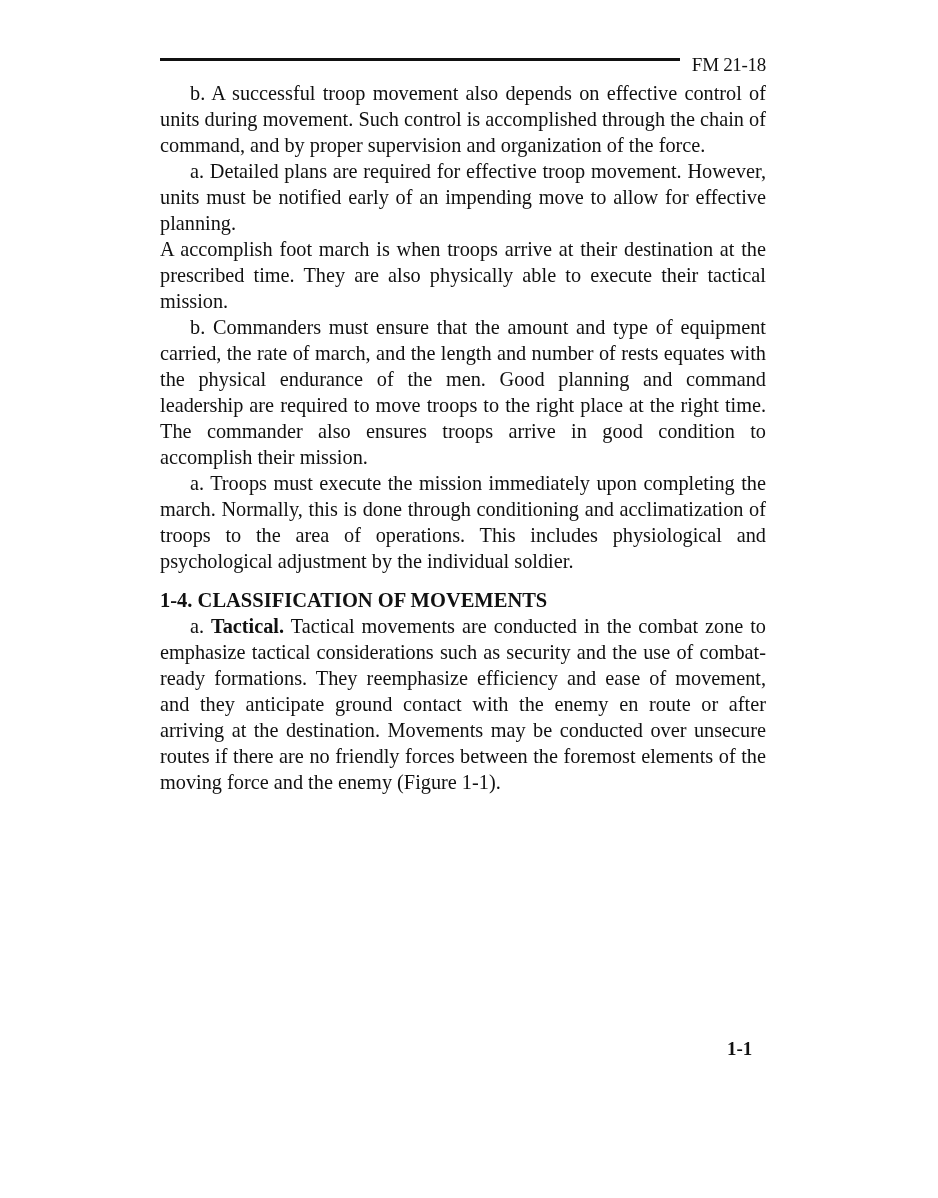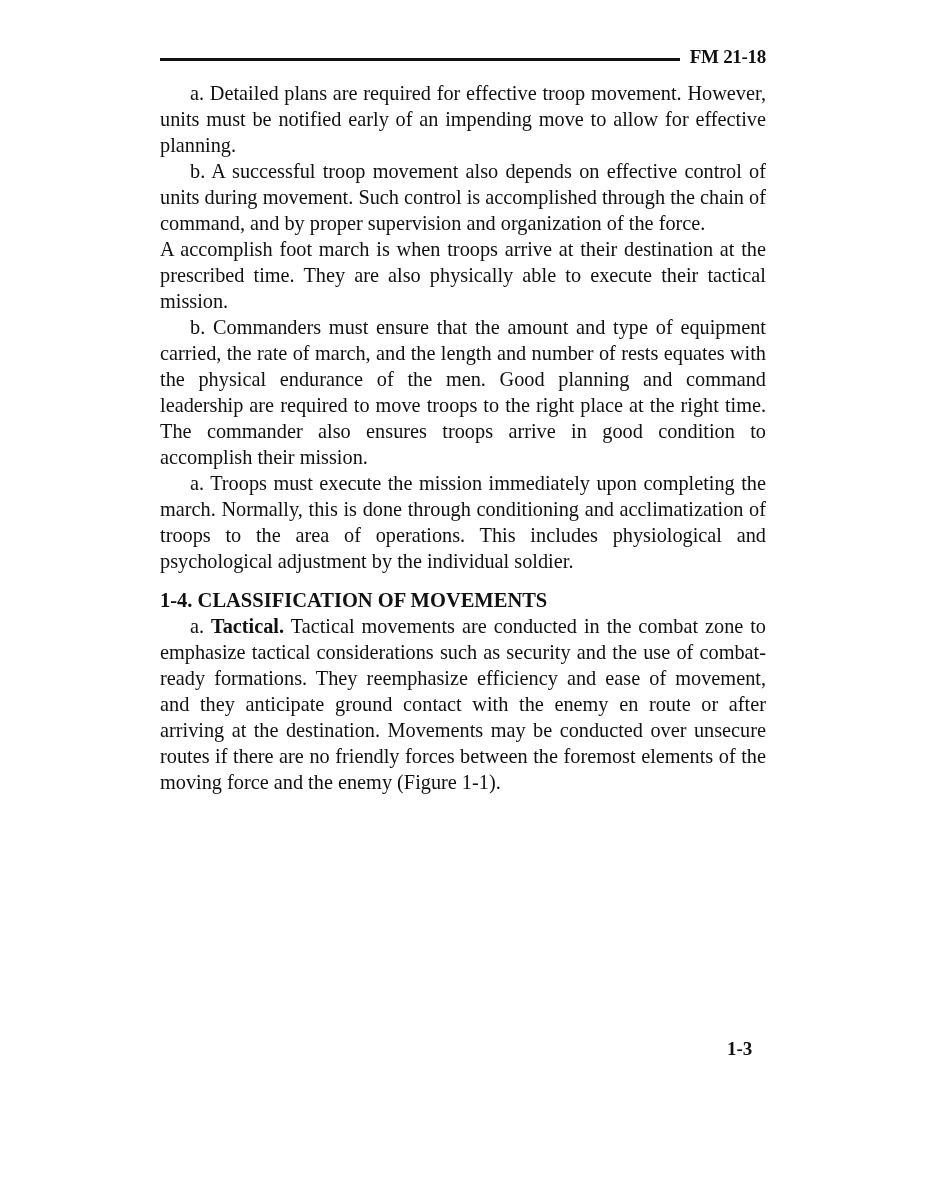--- a/index.html
+++ b/index.html
@@ -1,41 +1,41 @@
 <!DOCTYPE html>
 <html><head>
 <meta charset="utf-8">
 <style>
   html, body { margin: 0; padding: 0; background: #ffffff; }
   body { width: 938px; height: 1198px; position: relative; overflow: hidden;
          font-family: "Liberation Serif", "DejaVu Serif", serif; color: #111; }
   .header { position: absolute; left: 160px; top: 34px; width: 606px; height: 30px; }
   .header-rule { position: absolute; left: 0; top: 24px; width: 520px; height: 3px; background: #111; }
-  .header-label { position: absolute; right: 0; top: 12px; font-weight: bold; font-size: 19px;
+  .header-label { position: absolute; right: 0; top: 20px; font-weight: normal; font-size: 19px;
                   font-family: "Liberation Serif", serif; letter-spacing: -0.3px; }
   .content { position: absolute; left: 160px; top: 80px; width: 606px; }
   p { margin: 0; font-size: 20.3px; line-height: 26px; text-align: justify; }
   p.indent { text-indent: 30px; }
   h2 { margin: 13px 0 0 0; font-size: 20.5px; line-height: 26px; font-weight: bold; }
   .page-number { position: absolute; left: 727px; top: 1038px; font-weight: bold; font-size: 19px; }
   b { font-weight: bold; }
 </style>
 </head>
 <body>
 
 <div class="header">
   <div class="header-rule"></div>
   <div class="header-label">FM 21-18</div>
 </div>
 
 <div class="content">
+  <p class="indent">b. A successful troop movement also depends on effective control of units during movement. Such control is accomplished through the chain of command, and by proper supervision and organization of the force.</p>
   <p class="indent">a. Detailed plans are required for effective troop movement. However, units must be notified early of an impending move to allow for effective planning.</p>
-  <p class="indent">b. A successful troop movement also depends on effective control of units during movement. Such control is accomplished through the chain of command, and by proper supervision and organization of the force.</p>
 
   <p>A accomplish foot march is when troops arrive at their destination at the prescribed time. They are also physically able to execute their tactical mission.</p>
   <p class="indent">b. Commanders must ensure that the amount and type of equipment carried, the rate of march, and the length and number of rests equates with the physical endurance of the men. Good planning and command leadership are required to move troops to the right place at the right time. The commander also ensures troops arrive in good condition to accomplish their mission.</p>
   <p class="indent">a. Troops must execute the mission immediately upon completing the march. Normally, this is done through conditioning and acclimatization of troops to the area of operations. This includes physiological and psychological adjustment by the individual soldier.</p>
 
   <h2>1-4. CLASSIFICATION OF MOVEMENTS</h2>
   <p class="indent"><span>a. </span><b>Tactical.</b><span> Tactical movements are conducted in the combat zone to emphasize tactical considerations such as security and the use of combat-ready formations. They reemphasize efficiency and ease of movement, and they anticipate ground contact with the enemy en route or after arriving at the destination. Movements may be conducted over unsecure routes if there are no friendly forces between the foremost elements of the moving force and the enemy (Figure 1-1).</span></p>
 </div>
 
-<div class="page-number">1-3</div>
+<div class="page-number">1-1</div>
 
 </body></html>

